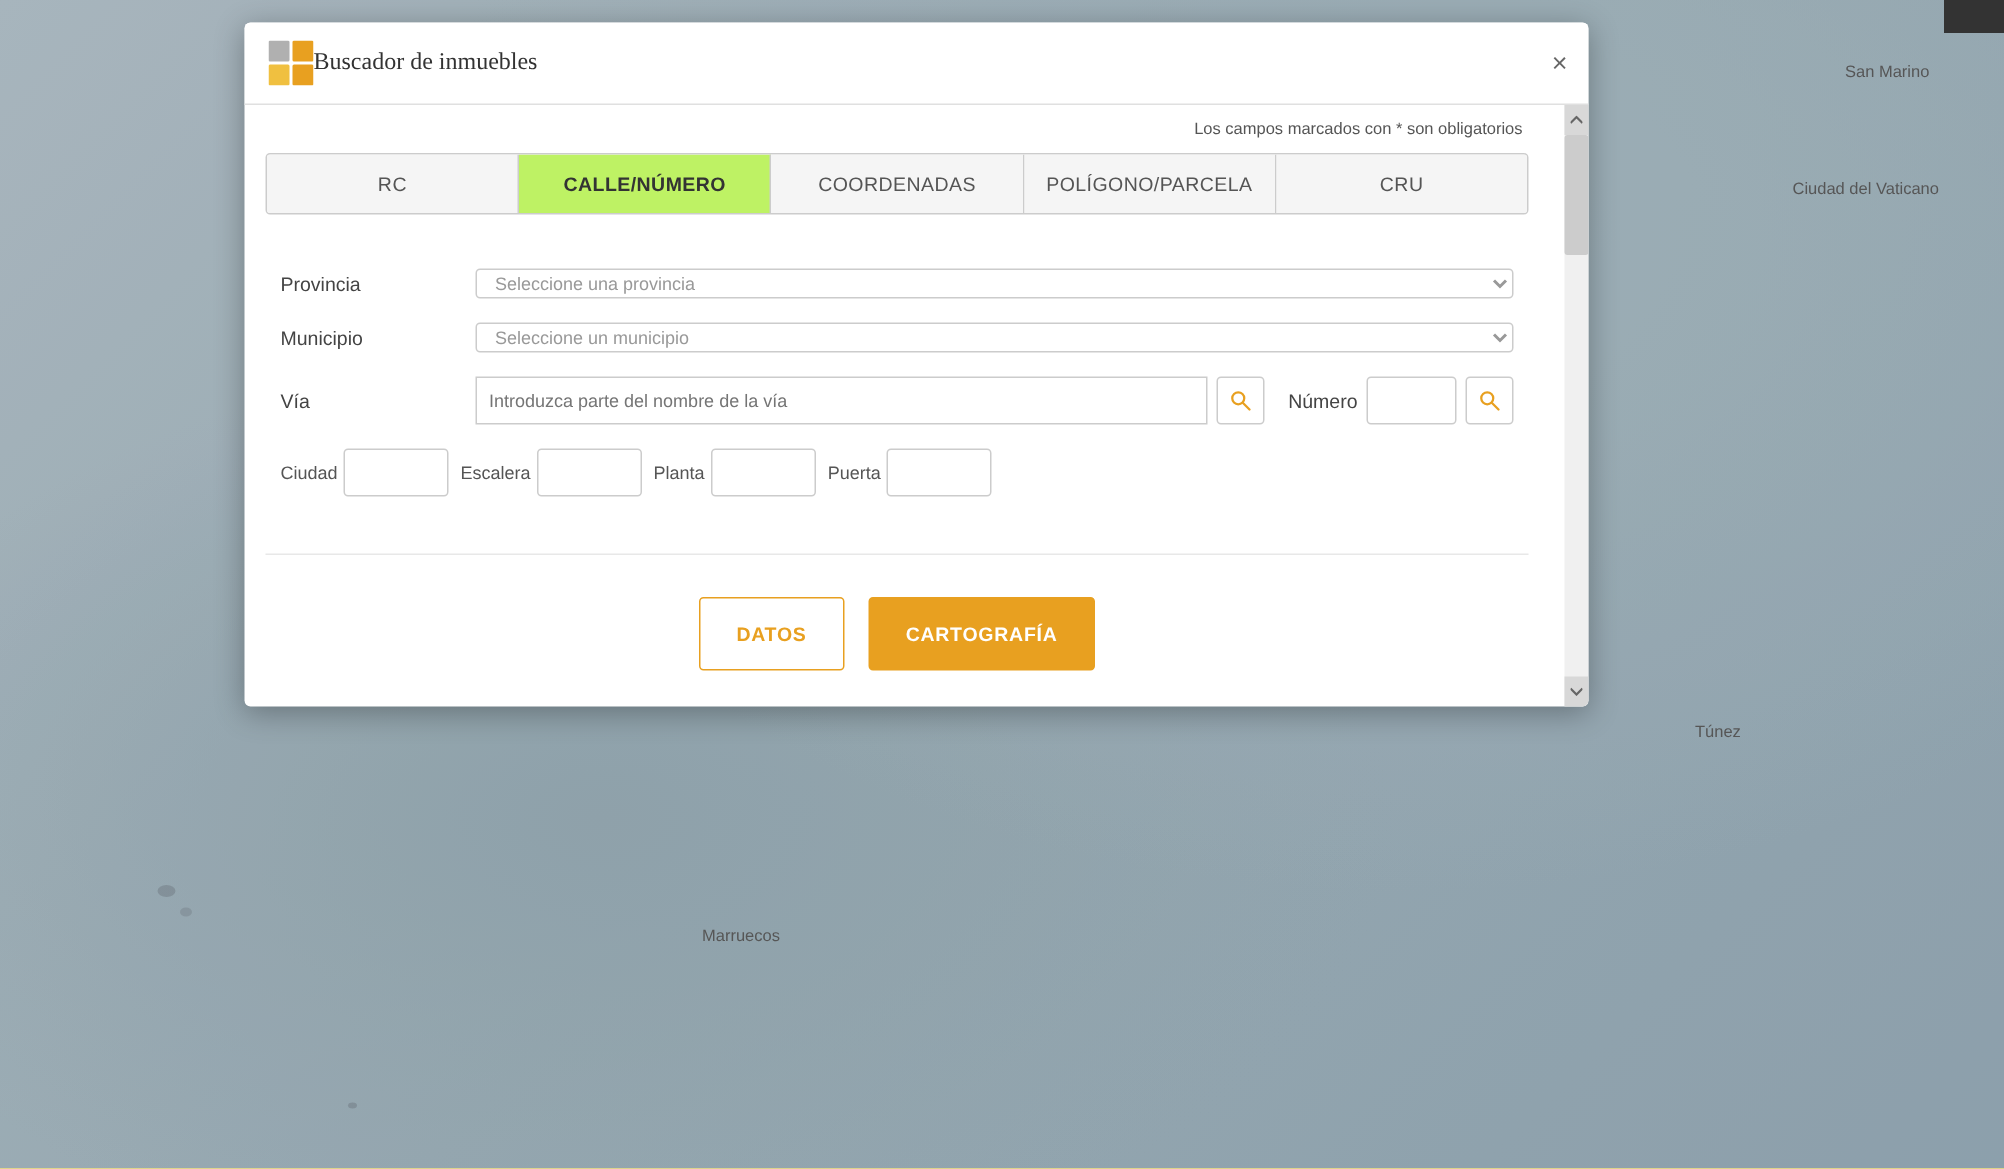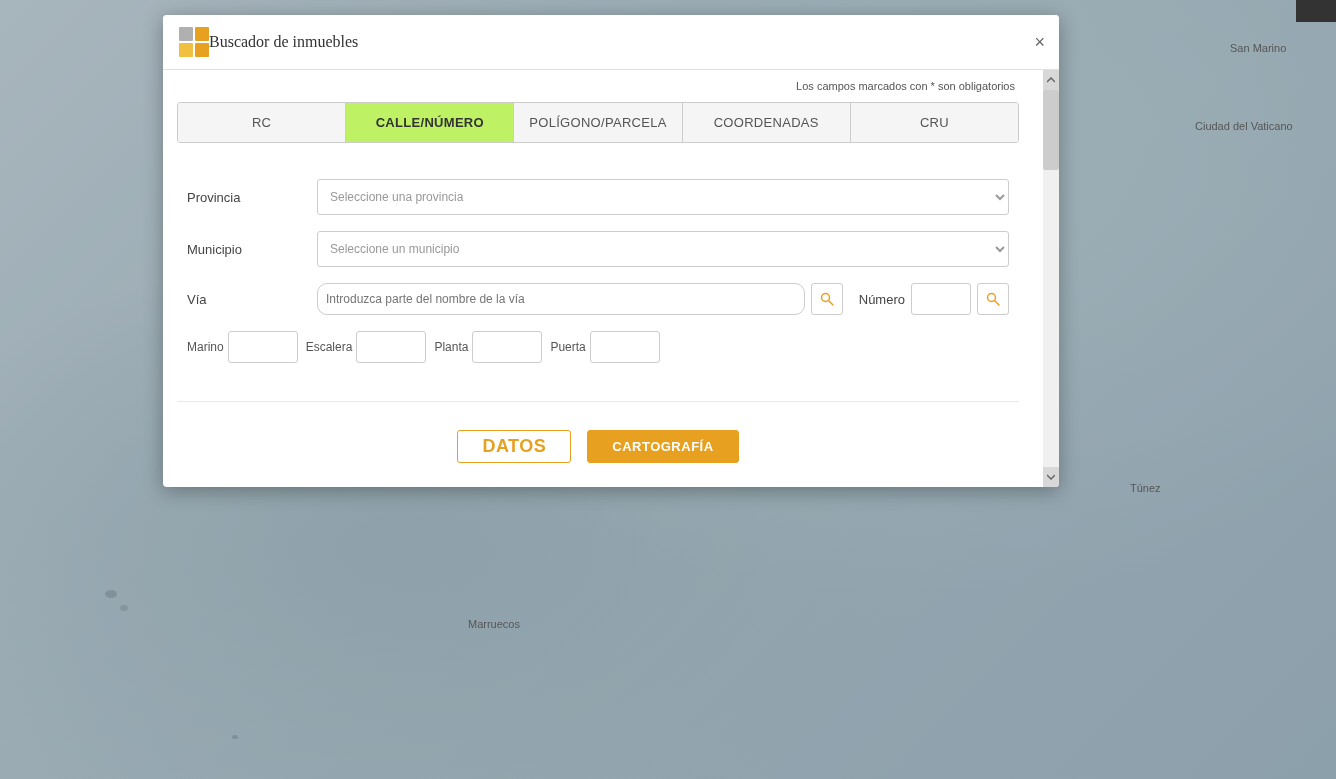--- a/index.html
+++ b/index.html
@@ -147,42 +147,42 @@
       flex-shrink: 0;
     }
 
     .form-label.multiline {
       align-self: flex-start;
       padding-top: 8px;
     }
 
     .form-control {
       flex: 1;
-      height: 36px;
+      height: 20px;
       border: 1px solid #ccc;
       border-radius: 3px;
       padding: 0 8px;
       font-size: 12px;
       color: #999;
       background: #fff;
       outline: none;
     }
 
     .via-group {
       display: flex;
       align-items: center;
       gap: 6px;
       flex: 1;
     }
 
     .via-input {
       flex: 1;
       height: 32px;
       border: 1px solid #ccc;
-      border-radius: 10px;
+      border-radius: 0;
       padding: 0 8px;
       font-size: 12px;
       color: #999;
       background: #fff;
       outline: none;
     }
 
     .search-btn {
       width: 32px;
       height: 32px;
@@ -259,25 +259,25 @@
 
     
     .action-row {
       display: flex;
       justify-content: center;
       gap: 16px;
       padding: 10px 0 4px;
     }
 
     .btn-datos {
-      padding: 5px 24px;
+      padding: 16px 24px;
       border: 1px solid #e8a020;
       background: #fff;
       color: #e8a020;
-      font-size: 18px;
+      font-size: 13px;
       font-weight: bold;
       border-radius: 3px;
       cursor: pointer;
       letter-spacing: 0.5px;
     }
 
     .btn-cartografia {
       padding: 2px 24px;
       border: 1px solid #e8a020;
       background: #e8a020;
@@ -372,22 +372,22 @@
   </div>
 
   <div style="position:relative; display:flex;">
     <div class="modal-body" style="flex:1; padding-right:24px;">
 
       <div class="required-note">Los campos marcados con * son obligatorios</div>
 
       <div class="tabs">
         <div class="tab">RC</div>
         <div class="tab active">CALLE/NÚMERO</div>
+        <div class="tab">COORDENADAS</div>
         <div class="tab">POLÍGONO/PARCELA</div>
-        <div class="tab">COORDENADAS</div>
         <div class="tab">CRU</div>
       </div>
 
       <div class="form-section">
 
         <div class="form-row">
           <div class="form-label">Provincia</div>
           <select class="form-control" style="color:#999;">
             <option value="">Seleccione una provincia</option>
           </select>
@@ -419,21 +419,21 @@
                 <circle cx="5.5" cy="5.5" r="4" stroke="#e8a020" stroke-width="1.5"></circle>
                 <line x1="8.5" y1="8.5" x2="13" y2="13" stroke="#e8a020" stroke-width="1.5" stroke-linecap="round"></line>
               </svg>
             </button>
           </div>
         </div>
 
         <div class="form-row">
           <div class="dir-group">
             <div class="dir-item">
-              <span class="dir-item-label">Marino</span>
+              <span class="dir-item-label">Ciudad</span>
               <input type="text" class="dir-item-input" value="" style="">
             </div>
             <div class="dir-item">
               <span class="dir-item-label">Escalera</span>
               <input type="text" class="dir-item-input" value="" style="">
             </div>
             <div class="dir-item">
               <span class="dir-item-label">Planta</span>
               <input type="text" class="dir-item-input" value="" style="">
             </div>

